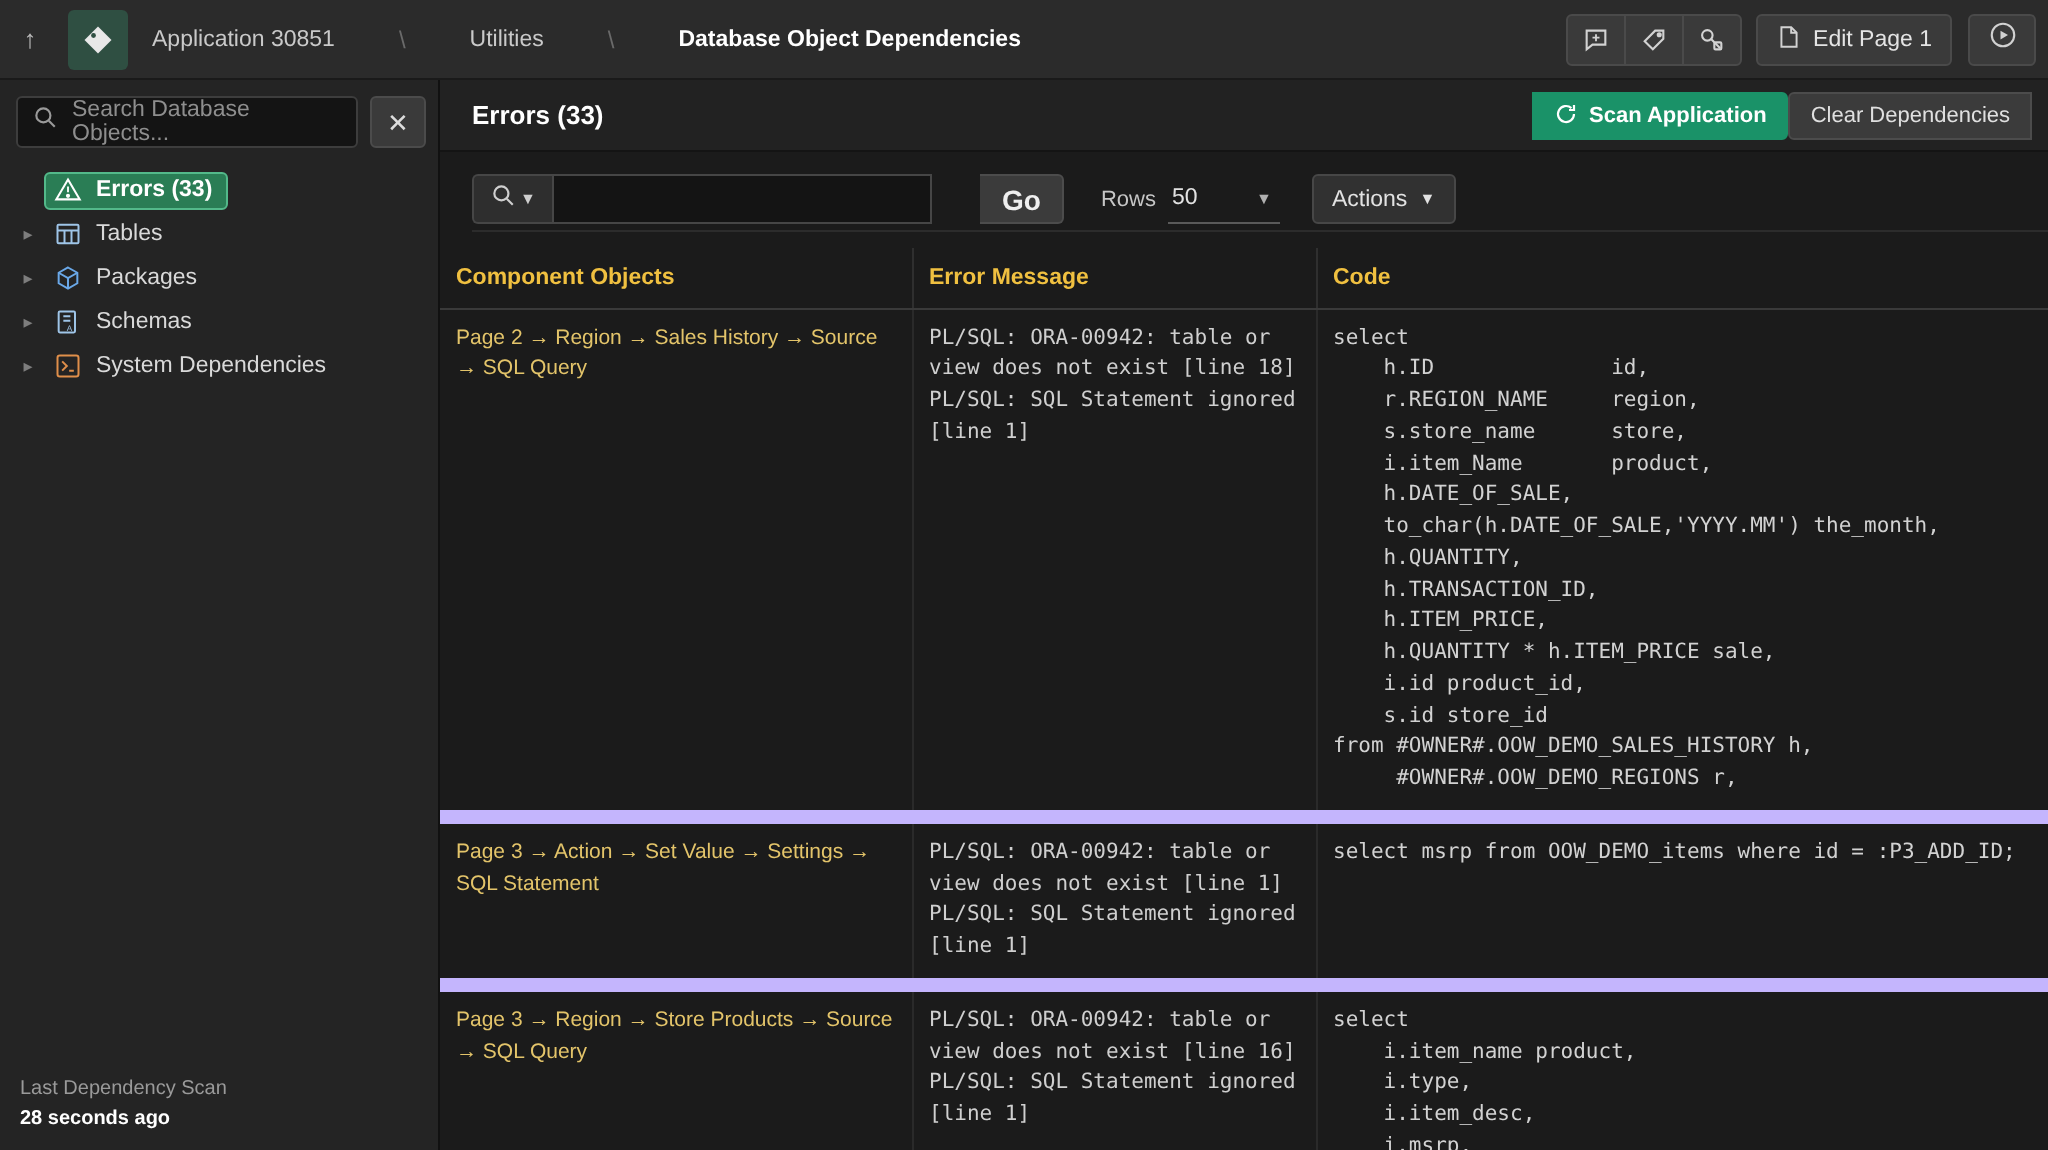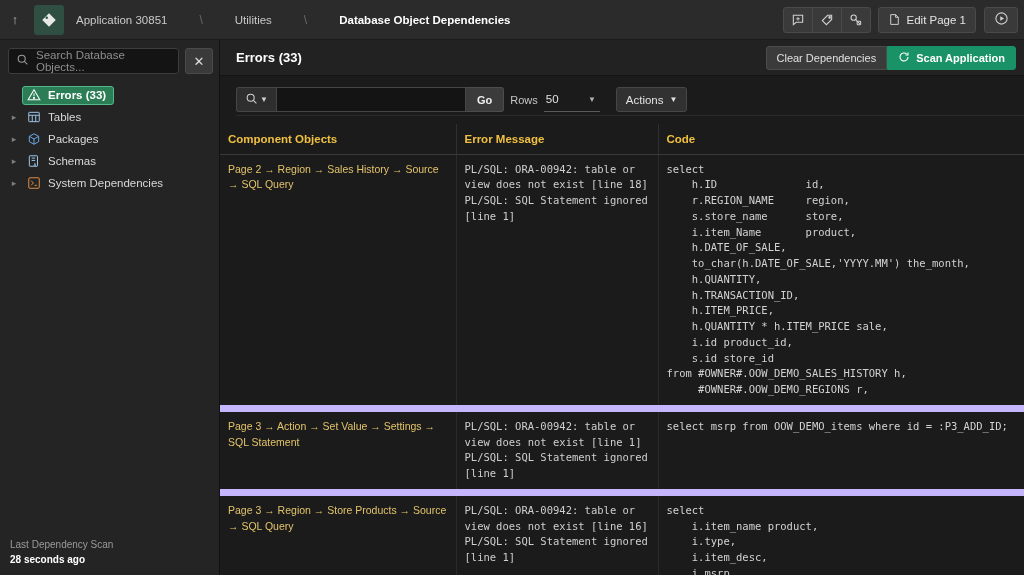--- a/index.html
+++ b/index.html
@@ -172,24 +172,24 @@
   }
   .ir-search-input {
     width: 190px; height: 25px;
     background: #141414; border: 1px solid #464646;
     color: #ddd; font-size: 11px; padding: 0 6px;
   }
   .ir-go {
     height: 25px; padding: 0 11px;
     background: #3b3b3b; border: 1px solid #4c4c4c;
     border-left: none; border-radius: 0 3px 3px 0;
-    color: #efefef; font-size: 11px; font-weight: bold;
-    display: flex; align-items: center;
-  }
-  .ir-rowslabel { color: #c6c6c6; font-size: 11px; margin-left: 6px; }
+    color: #efefef; font-size: 14px; font-weight: bold;
+    display: flex; align-items: center; margin-left: 24px;
+  }
+  .ir-rowslabel { color: #c6c6c6; font-size: 11px; margin-left: 18px; }
   .ir-rows-sel {
     margin-left: 6px; height: 25px; width: 56px;
     background: transparent; border: none;
     border-bottom: 1px solid #5a5a5a;
     color: #e2e2e2; font-size: 11.5px;
     display: flex; align-items: center; justify-content: space-between;
     padding: 0 4px 0 2px;
   }
   .ir-actions {
     margin-left: 16px; height: 25px; padding: 0 9px; gap: 6px;
@@ -390,31 +390,31 @@
       <div class="ls-label">Last Dependency Scan</div>
       <div class="ls-val">28 seconds ago</div>
     </div>
   </div>
 
   <div id="main">
 
     <div id="mainhdr">
       <h1>Errors (33)</h1>
       <div id="hdr-actions">
-        <div id="clear-dep">
-          <span>Clear Dependencies</span>
-        </div>
         <div id="scan-app">
           <span>
             <svg width="12" height="12" viewBox="0 0 24 24" fill="none" stroke="#ffffff" stroke-width="2.2">
               <path d="M20 12a8 8 0 1 1-2.6-5.9"></path>
                 <path d="M20 3v5h-5"></path>
             </svg>
           </span>
           <span>Scan Application</span>
+        </div>
+        <div id="clear-dep">
+          <span>Clear Dependencies</span>
         </div>
       </div>
     </div>
 
     <div id="region">
 
       <div id="irtoolbar">
         <div class="ir-search-sel">
           <span>
             <svg width="13" height="13" viewBox="0 0 24 24" fill="none" stroke="#cfcfcf" stroke-width="2">

